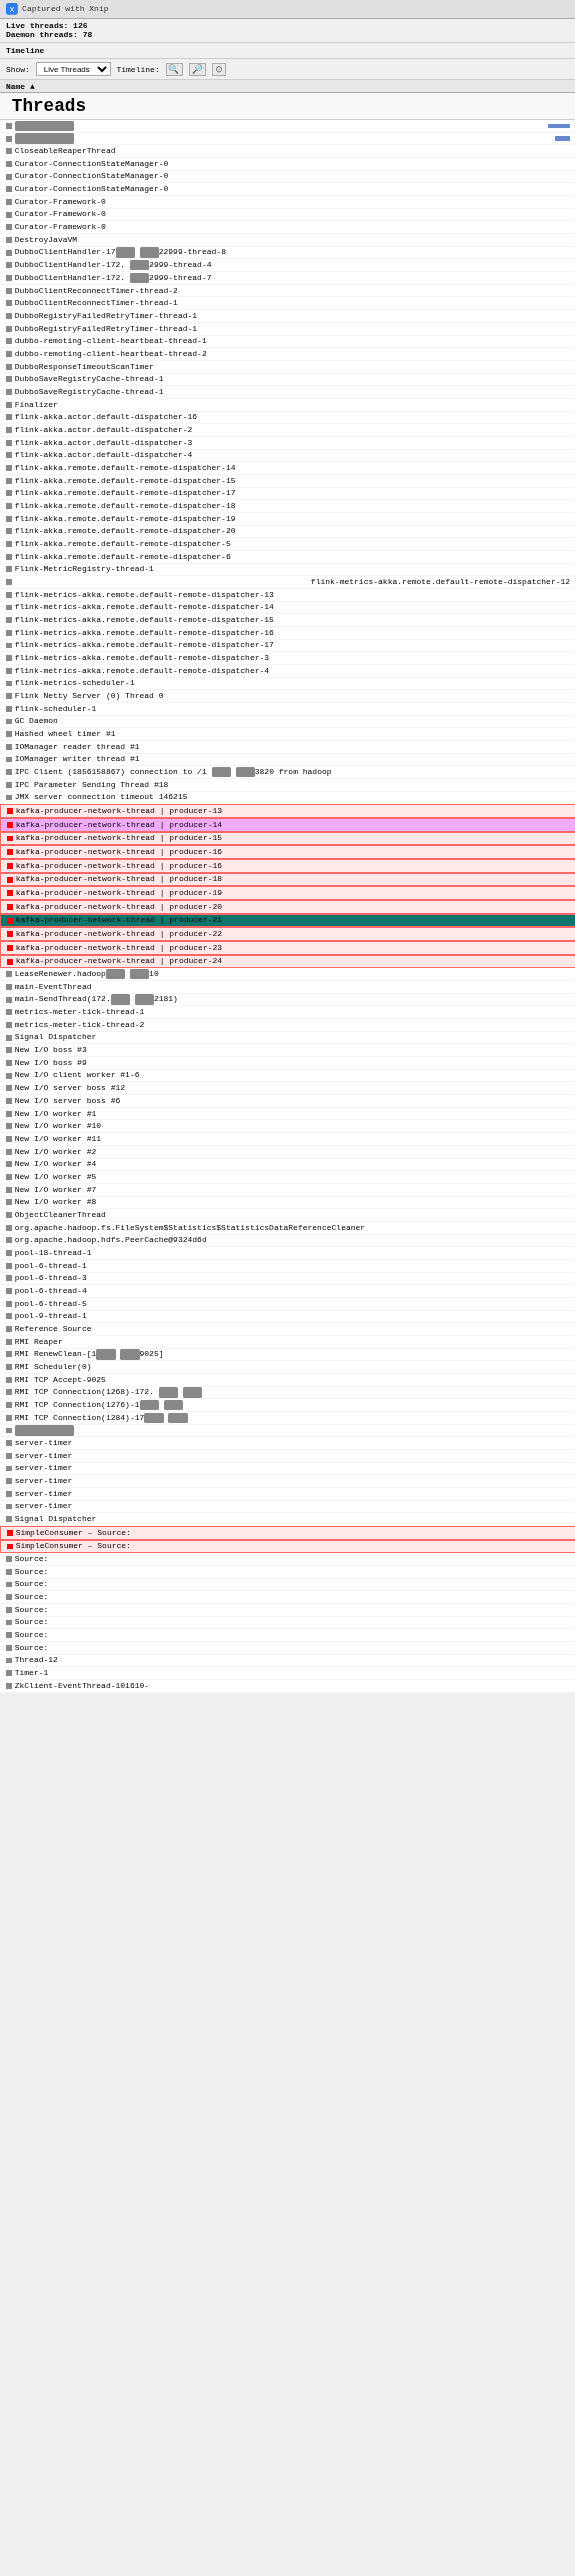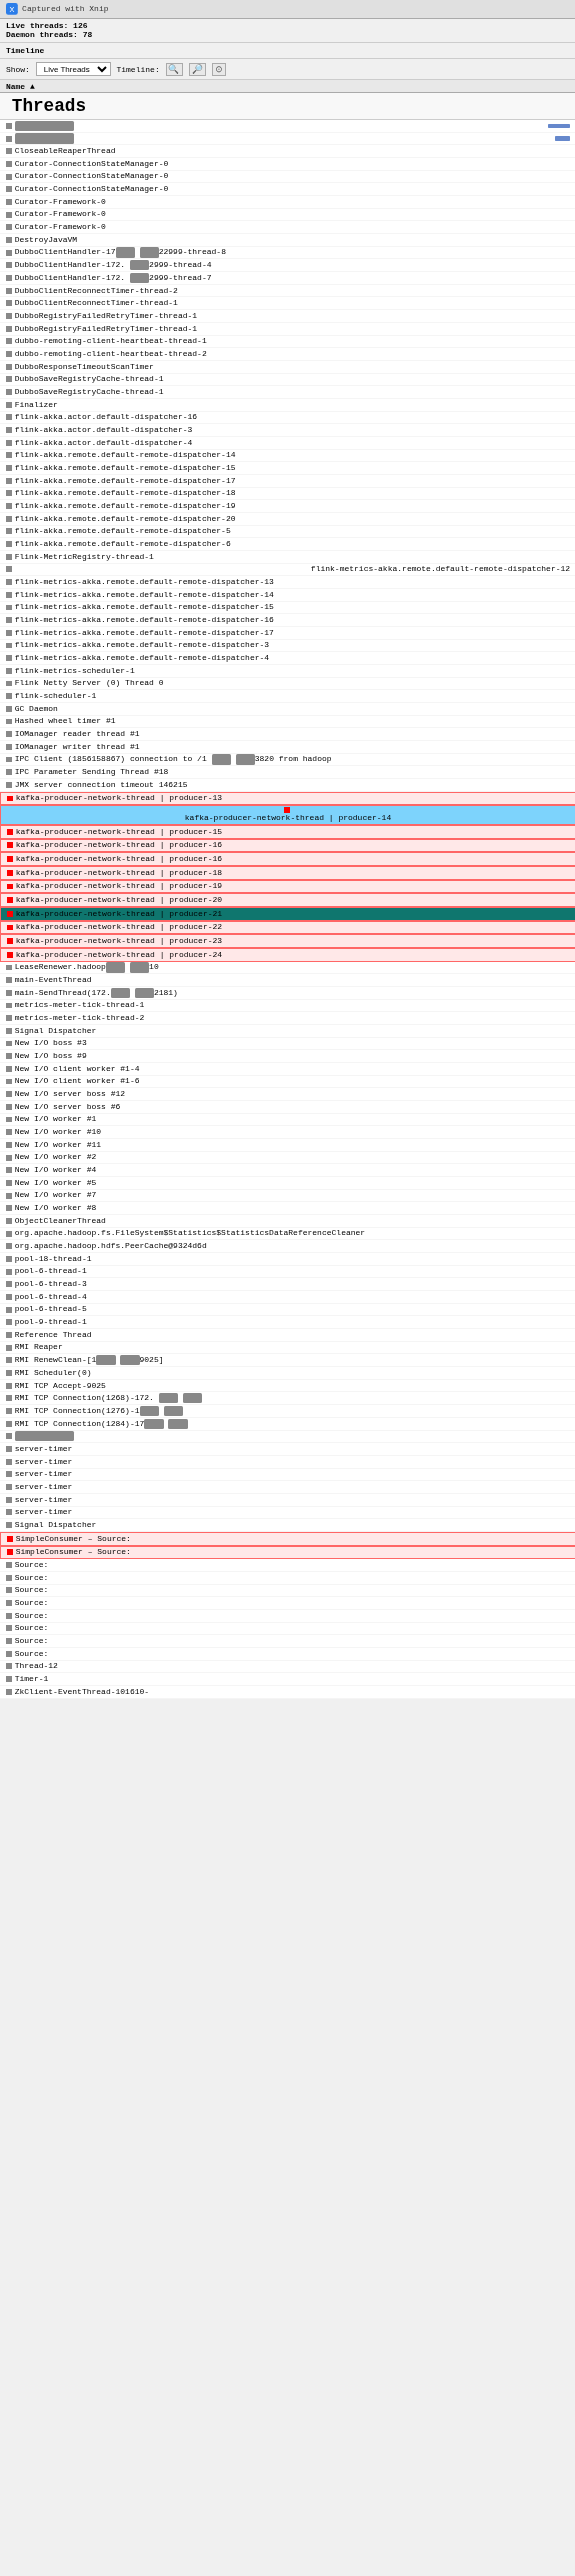--- a/index.html
+++ b/index.html
@@ -223,20 +223,24 @@
     <div class="thread-item">
       <span style="display: inline-block; width: 5.9px; height: 5.9px; margin-right: 2.9px; flex-shrink: 0; vertical-align: middle; background: rgb(136, 136, 136);"></span>
       <span style="flex: 1 1 0%; overflow: hidden; white-space: nowrap; text-overflow: ellipsis;">Finalizer</span>
     </div>
     <div class="thread-item">
       <span style="display: inline-block; width: 5.9px; height: 5.9px; margin-right: 2.9px; flex-shrink: 0; vertical-align: middle; background: rgb(136, 136, 136);"></span>
       <span style="flex: 1 1 0%; overflow: hidden; white-space: nowrap; text-overflow: ellipsis;">flink-akka.actor.default-dispatcher-16</span>
     </div>
     <div class="thread-item">
       <span style="display: inline-block; width: 5.9px; height: 5.9px; margin-right: 2.9px; flex-shrink: 0; vertical-align: middle; background: rgb(136, 136, 136);"></span>
+      <span style="flex: 1 1 0%; overflow: hidden; white-space: nowrap; text-overflow: ellipsis;">flink-akka.actor.default-dispatcher-2</span>
+    </div>
+    <div class="thread-item">
+      <span style="display: inline-block; width: 5.9px; height: 5.9px; margin-right: 2.9px; flex-shrink: 0; vertical-align: middle; background: rgb(136, 136, 136);"></span>
       <span style="flex: 1 1 0%; overflow: hidden; white-space: nowrap; text-overflow: ellipsis;">flink-akka.actor.default-dispatcher-3</span>
     </div>
     <div class="thread-item">
       <span style="display: inline-block; width: 5.9px; height: 5.9px; margin-right: 2.9px; flex-shrink: 0; vertical-align: middle; background: rgb(136, 136, 136);"></span>
       <span style="flex: 1 1 0%; overflow: hidden; white-space: nowrap; text-overflow: ellipsis;">flink-akka.actor.default-dispatcher-4</span>
     </div>
     <div class="thread-item">
       <span style="display: inline-block; width: 5.9px; height: 5.9px; margin-right: 2.9px; flex-shrink: 0; vertical-align: middle; background: rgb(136, 136, 136);"></span>
       <span style="flex: 1 1 0%; overflow: hidden; white-space: nowrap; text-overflow: ellipsis;">flink-akka.remote.default-remote-dispatcher-14</span>
     </div>
@@ -341,21 +345,21 @@
       <span style="flex: 1 1 0%; overflow: hidden; white-space: nowrap; text-overflow: ellipsis;">IPC Parameter Sending Thread #18</span>
     </div>
     <div class="thread-item">
       <span style="display: inline-block; width: 5.9px; height: 5.9px; margin-right: 2.9px; flex-shrink: 0; vertical-align: middle; background: rgb(136, 136, 136);"></span>
       <span style="flex: 1 1 0%; overflow: hidden; white-space: nowrap; text-overflow: ellipsis;">JMX server connection timeout 146215</span>
     </div>
     <div class="thread-item" style="background: rgb(255, 232, 232); border: 0.7px solid rgb(255, 102, 102);">
       <span style="display: inline-block; width: 5.9px; height: 5.9px; margin-right: 2.9px; flex-shrink: 0; vertical-align: middle; background: rgb(255, 0, 0);"></span>
       <span style="flex: 1 1 0%; overflow: hidden; white-space: nowrap; text-overflow: ellipsis;">kafka-producer-network-thread | producer-13</span>
     </div>
-    <div class="thread-item" style="background: #7dd3fc; border: 0.7px solid rgb(255, 102, 102); flex-direction: column;">
+    <div class="thread-item" style="background: #f0abfc; border: 0.7px solid rgb(255, 102, 102);">
       <span style="display: inline-block; width: 5.9px; height: 5.9px; margin-right: 2.9px; flex-shrink: 0; vertical-align: middle; background: rgb(255, 0, 0);"></span>
       <span style="flex: 1 1 0%; overflow: hidden; white-space: nowrap; text-overflow: ellipsis;">kafka-producer-network-thread | producer-14</span>
     </div>
     <div class="thread-item" style="background: rgb(255, 232, 232); border: 0.7px solid rgb(255, 102, 102);">
       <span style="display: inline-block; width: 5.9px; height: 5.9px; margin-right: 2.9px; flex-shrink: 0; vertical-align: middle; background: rgb(255, 0, 0);"></span>
       <span style="flex: 1 1 0%; overflow: hidden; white-space: nowrap; text-overflow: ellipsis;">kafka-producer-network-thread | producer-15</span>
     </div>
     <div class="thread-item" style="background: rgb(255, 232, 232); border: 0.7px solid rgb(255, 102, 102);">
       <span style="display: inline-block; width: 5.9px; height: 5.9px; margin-right: 2.9px; flex-shrink: 0; vertical-align: middle; background: rgb(255, 0, 0);"></span>
       <span style="flex: 1 1 0%; overflow: hidden; white-space: nowrap; text-overflow: ellipsis;">kafka-producer-network-thread | producer-16</span>
@@ -419,24 +423,20 @@
     <div class="thread-item">
       <span style="display: inline-block; width: 5.9px; height: 5.9px; margin-right: 2.9px; flex-shrink: 0; vertical-align: middle; background: rgb(136, 136, 136);"></span>
       <span style="flex: 1 1 0%; overflow: hidden; white-space: nowrap; text-overflow: ellipsis;">New I/O boss #3</span>
     </div>
     <div class="thread-item">
       <span style="display: inline-block; width: 5.9px; height: 5.9px; margin-right: 2.9px; flex-shrink: 0; vertical-align: middle; background: rgb(136, 136, 136);"></span>
       <span style="flex: 1 1 0%; overflow: hidden; white-space: nowrap; text-overflow: ellipsis;">New I/O boss #9</span>
     </div>
     <div class="thread-item">
       <span style="display: inline-block; width: 5.9px; height: 5.9px; margin-right: 2.9px; flex-shrink: 0; vertical-align: middle; background: rgb(136, 136, 136);"></span>
-      <span style="flex: 1 1 0%; overflow: hidden; white-space: nowrap; text-overflow: ellipsis;">New I/O client worker #1-4</span>
-    </div>
-    <div class="thread-item">
-      <span style="display: inline-block; width: 5.9px; height: 5.9px; margin-right: 2.9px; flex-shrink: 0; vertical-align: middle; background: rgb(136, 136, 136);"></span>
       <span style="flex: 1 1 0%; overflow: hidden; white-space: nowrap; text-overflow: ellipsis;">New I/O client worker #1-6</span>
     </div>
     <div class="thread-item">
       <span style="display: inline-block; width: 5.9px; height: 5.9px; margin-right: 2.9px; flex-shrink: 0; vertical-align: middle; background: rgb(136, 136, 136);"></span>
       <span style="flex: 1 1 0%; overflow: hidden; white-space: nowrap; text-overflow: ellipsis;">New I/O server boss #12</span>
     </div>
     <div class="thread-item">
       <span style="display: inline-block; width: 5.9px; height: 5.9px; margin-right: 2.9px; flex-shrink: 0; vertical-align: middle; background: rgb(136, 136, 136);"></span>
       <span style="flex: 1 1 0%; overflow: hidden; white-space: nowrap; text-overflow: ellipsis;">New I/O server boss #6</span>
     </div>
@@ -503,21 +503,21 @@
     <div class="thread-item">
       <span style="display: inline-block; width: 5.9px; height: 5.9px; margin-right: 2.9px; flex-shrink: 0; vertical-align: middle; background: rgb(136, 136, 136);"></span>
       <span style="flex: 1 1 0%; overflow: hidden; white-space: nowrap; text-overflow: ellipsis;">pool-6-thread-5</span>
     </div>
     <div class="thread-item">
       <span style="display: inline-block; width: 5.9px; height: 5.9px; margin-right: 2.9px; flex-shrink: 0; vertical-align: middle; background: rgb(136, 136, 136);"></span>
       <span style="flex: 1 1 0%; overflow: hidden; white-space: nowrap; text-overflow: ellipsis;">pool-9-thread-1</span>
     </div>
     <div class="thread-item">
       <span style="display: inline-block; width: 5.9px; height: 5.9px; margin-right: 2.9px; flex-shrink: 0; vertical-align: middle; background: rgb(136, 136, 136);"></span>
-      <span style="flex: 1 1 0%; overflow: hidden; white-space: nowrap; text-overflow: ellipsis;">Reference Thread</span>
+      <span style="flex: 1 1 0%; overflow: hidden; white-space: nowrap; text-overflow: ellipsis;">Reference Source</span>
     </div>
     <div class="thread-item">
       <span style="display: inline-block; width: 5.9px; height: 5.9px; margin-right: 2.9px; flex-shrink: 0; vertical-align: middle; background: rgb(136, 136, 136);"></span>
       <span style="flex: 1 1 0%; overflow: hidden; white-space: nowrap; text-overflow: ellipsis;">RMI Reaper</span>
     </div>
     <div class="thread-item">
       <span style="display: inline-block; width: 5.9px; height: 5.9px; margin-right: 2.9px; flex-shrink: 0; vertical-align: middle; background: rgb(136, 136, 136);"></span>
       <span style="flex: 1 1 0%; overflow: hidden; white-space: nowrap; text-overflow: ellipsis;">RMI RenewClean-[1<span style="background:#888;color:transparent;border-radius:1.5px;display:inline-block;min-width:14.7px;">&nbsp;&nbsp;&nbsp;&nbsp;</span> <span style="background:#888;color:transparent;border-radius:1.5px;display:inline-block;min-width:14.7px;">&nbsp;&nbsp;&nbsp;&nbsp;</span>9025]</span>
     </div>
     <div class="thread-item">

